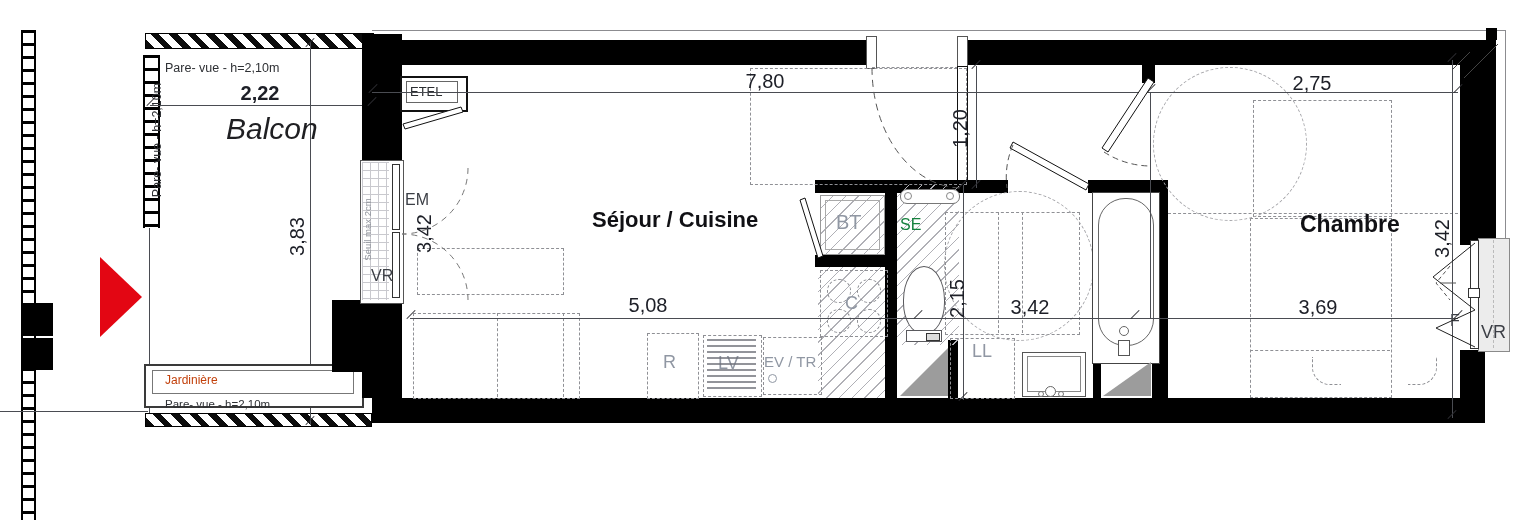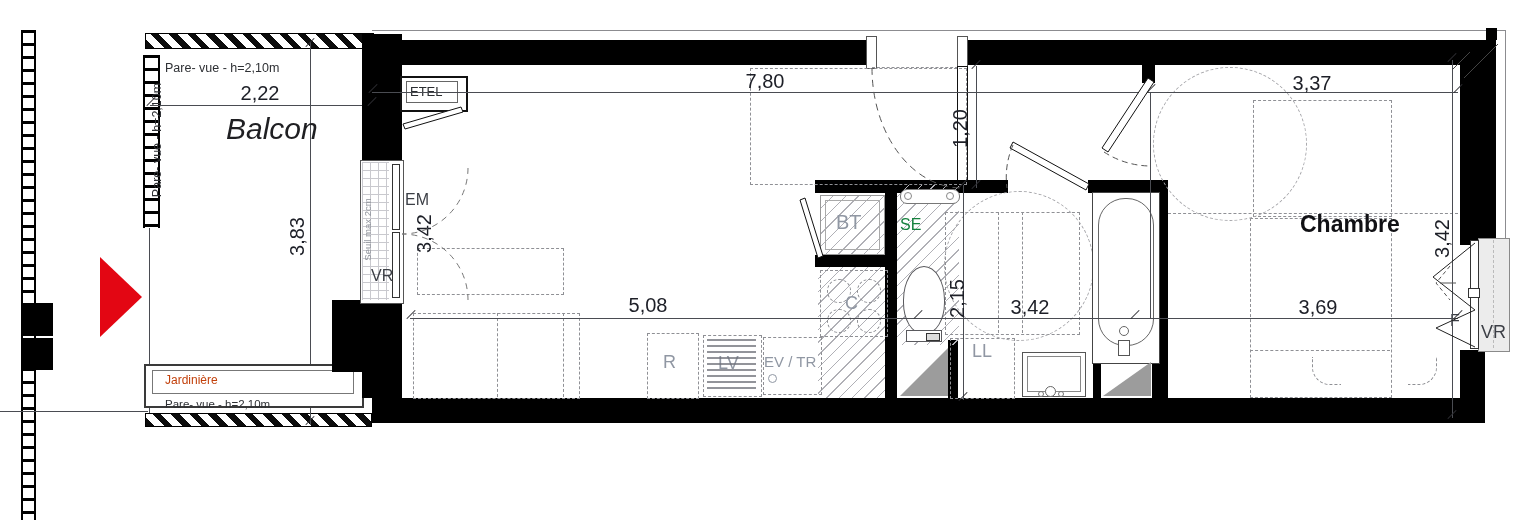--- a/index.html
+++ b/index.html
@@ -49,21 +49,21 @@
   <div class="vline" style="left:149px;top:228px;height:185px;"></div>
   <div class="vline" style="left:310px;top:42px;height:383px;"></div>
   <div class="abs" style="left:144px;top:364px;width:216px;height:40px;border:2px solid #3a3a3a;background:#fff;"></div>
   <div class="abs" style="left:152px;top:370px;width:200px;height:22px;border:1px solid #777;"></div>
   <div class="lbl" style="left:165px;top:373px;font-size:12px;color:#c2410c;">Jardinière</div>
   <div class="lbl dark" style="left:165px;top:61px;font-size:12.5px;color:#2e3034;">Pare- vue - h=2,10m</div>
   <div class="lbl dark" style="left:165px;top:398px;font-size:11.5px;color:#2e3034;">Pare- vue - h=2,10m</div>
   <div class="lbl dark" style="left:77px;top:133px;width:160px;text-align:center;font-size:12.5px;color:#2e3034;transform:rotate(-90deg);">Pare- vue - h=2,10m</div>
   <div class="abs" style="left:226px;top:112px;font-size:30px;font-style:italic;color:#1f1f22;">Balcon</div>
   <div class="hline" style="left:150px;top:105px;width:222px;"></div>
-  <div class="dim" style="left:230px;top:82px;">2,22</div>
+  <div class="dim" style="left:230px;top:82px;font-weight:bold;">2,22</div>
   <div class="dim rot" style="left:267px;top:225px;">3,83</div>
 
   <div class="hline thin-gray" style="left:372px;top:30px;width:1133px;"></div>
   <div class="vline thin-gray" style="left:1505px;top:30px;height:215px;"></div>
   <div class="wall" style="left:362px;top:40px;width:1134px;height:25px;"></div>
   <div class="wall" style="left:362px;top:34px;width:40px;height:130px;"></div>
   <div class="wall" style="left:362px;top:300px;width:40px;height:98px;"></div>
   <div class="wall" style="left:332px;top:300px;width:30px;height:72px;"></div>
   <div class="wall" style="left:372px;top:398px;width:1113px;height:25px;"></div>
   <div class="wall" style="left:1460px;top:40px;width:36px;height:205px;"></div>
@@ -190,30 +190,31 @@
   <div class="tick" style="left:304px;top:42px;"></div>
   <div class="tick" style="left:304px;top:420px;"></div>
   <div class="tick" style="left:970px;top:64px;"></div>
   <div class="tick" style="left:970px;top:184px;"></div>
   <div class="tick" style="left:957px;top:183px;"></div>
   <div class="tick" style="left:957px;top:396px;"></div>
   <div class="tick" style="left:1446px;top:57px;"></div>
   <div class="tick" style="left:1446px;top:414px;"></div>
 
   <div class="dim" style="left:735px;top:70px;">7,80</div>
-  <div class="dim" style="left:1282px;top:72px;">3,37</div>
+  <div class="dim" style="left:1282px;top:72px;">2,75</div>
   <div class="dim" style="left:618px;top:294px;">5,08</div>
   <div class="dim" style="left:1000px;top:296px;">3,42</div>
   <div class="dim" style="left:1288px;top:296px;">3,69</div>
   <div class="dim rot" style="left:930px;top:117px;">1,20</div>
   <div class="dim rot" style="left:927px;top:287px;">2,15</div>
   <div class="dim rot" style="left:394px;top:222px;">3,42</div>
   <div class="dim rot" style="left:1412px;top:227px;">3,42</div>
   <div class="lbl dark" style="left:405px;top:191px;font-size:16px;">EM</div>
 
+  <div class="room" style="left:592px;top:207px;">Séjour / Cuisine</div>
   <div class="room" style="left:1300px;top:211px;font-size:23px;">Chambre</div>
 
   <svg width="1521" height="526" viewBox="0 0 1521 526">
 
     <path d="M 872 68 A 90 120 0 0 0 962 188" fill="none" stroke="#555" stroke-dasharray="7 5"></path>
 
     <path d="M 468 168 A 66 66 0 0 1 402 234" fill="none" stroke="#777" stroke-dasharray="6 5"></path>
     <path d="M 468 300 A 66 66 0 0 0 402 234" fill="none" stroke="#777" stroke-dasharray="6 5"></path>
 
     <path d="M 403 124 L 461 107 L 463 112 L 405 129 Z" fill="#fff" stroke="#111"></path>

